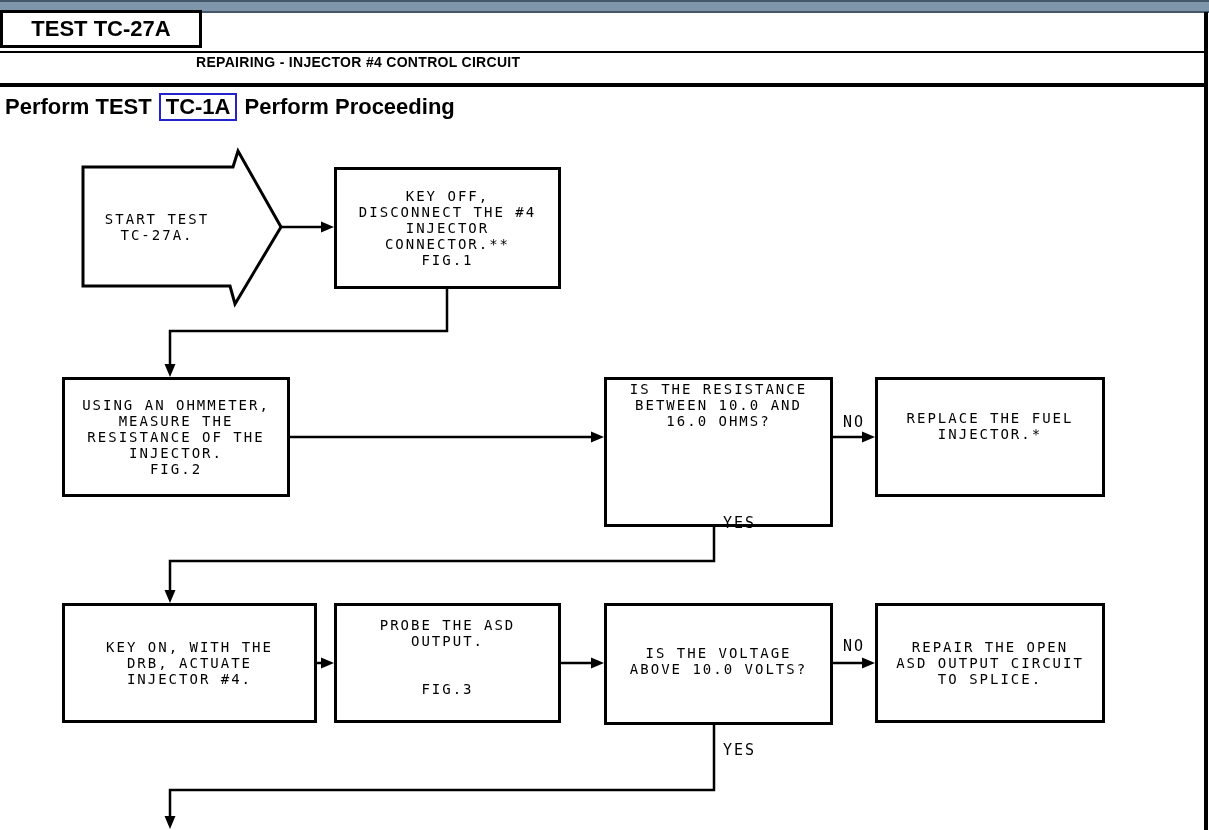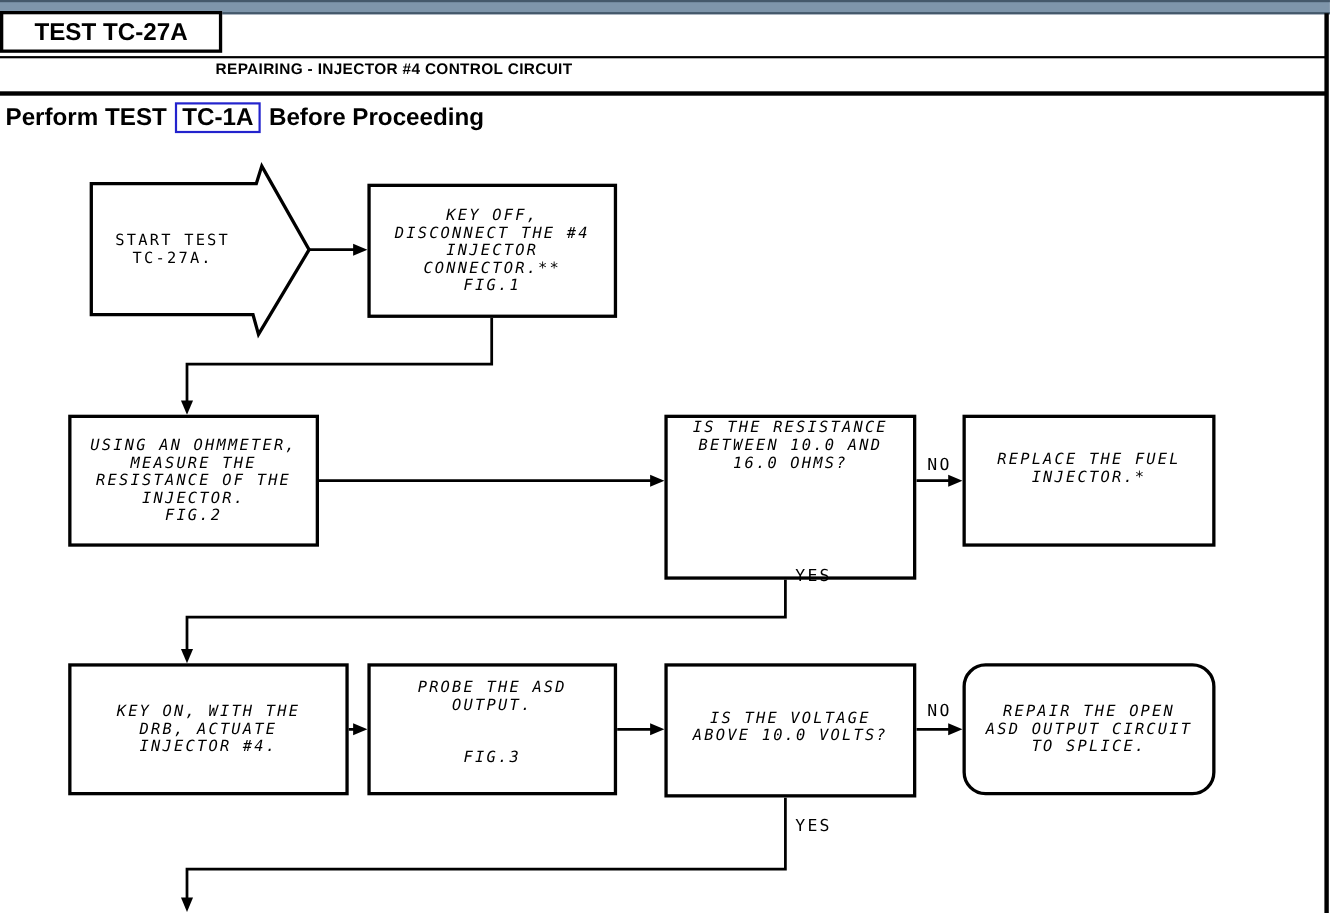--- a/index.html
+++ b/index.html
@@ -41,21 +41,21 @@
   
   #flow-svg{position:absolute;left:0;top:0;z-index:1;}
   .mono{
     font-family:"DejaVu Sans Mono",monospace;
     font-size:14px;letter-spacing:2px;line-height:16px;color:#000;
   }
   .node{
     position:absolute;box-sizing:border-box;border:3px solid #000;background:#fff;
     display:flex;justify-content:center;z-index:2;
   }
-  .node .node-text{white-space:pre-line;text-align:center;font-style:italic;}
+  .node .node-text{white-space:pre-line;text-align:center;}
   .va-c{align-items:center;}
   .va-t{align-items:flex-start;}
   #start-label{
     position:absolute;left:83px;top:167px;width:148px;height:120px;z-index:2;
     display:flex;align-items:center;justify-content:center;text-align:center;
     white-space:pre-line;
   }
   .flabel{position:absolute;z-index:2;font-size:15px;white-space:nowrap;}
 </style>
 </head>
@@ -69,21 +69,21 @@
 
 <div id="page-title" class="hdr">REPAIRING - INJECTOR #4 CONTROL CIRCUIT</div>
 
 <div id="thin-rule"></div>
 
 <div id="subtitle-row" class="hdr">
   <span>Perform TEST</span>
   <span class="gap"></span>
   <span id="tc1a-link">TC-1A</span>
   <span class="gap"></span>
-  <span>Before Proceeding</span>
+  <span>Perform Proceeding</span>
 </div>
 
 <div id="thick-rule"></div>
 <div id="page-right-border"></div>
 
 <svg id="flow-svg" width="1209" height="830" viewBox="0 0 1209 830">
 
   <polygon points="83,167 233,167 238,151 281,227 235,304 230,286 83,286" fill="#ffffff" stroke="#000000" stroke-width="3"></polygon>
 
   <g stroke="#000000" stroke-width="2.5" fill="none">
@@ -153,21 +153,21 @@
 
 
 FIG.3</span>
 </div>
 
 <div class="node va-t" style="left:604px;top:603px;width:229px;height:122px;padding-top:39px;">
   <span class="node-text mono">IS THE VOLTAGE
 ABOVE 10.0 VOLTS?</span>
 </div>
 
-<div class="node va-t" style="left:875px;top:603px;width:230px;height:120px;padding-top:33px;border-radius:21px;">
+<div class="node va-t" style="left:875px;top:603px;width:230px;height:120px;padding-top:33px;">
   <span class="node-text mono">REPAIR THE OPEN
 ASD OUTPUT CIRCUIT
 TO SPLICE.</span>
 </div>
 
 <div class="flabel mono" style="left:843px;top:414px;">NO</div>
 <div class="flabel mono" style="left:723px;top:515px;">YES</div>
 <div class="flabel mono" style="left:843px;top:638px;">NO</div>
 <div class="flabel mono" style="left:723px;top:742px;">YES</div>
 

